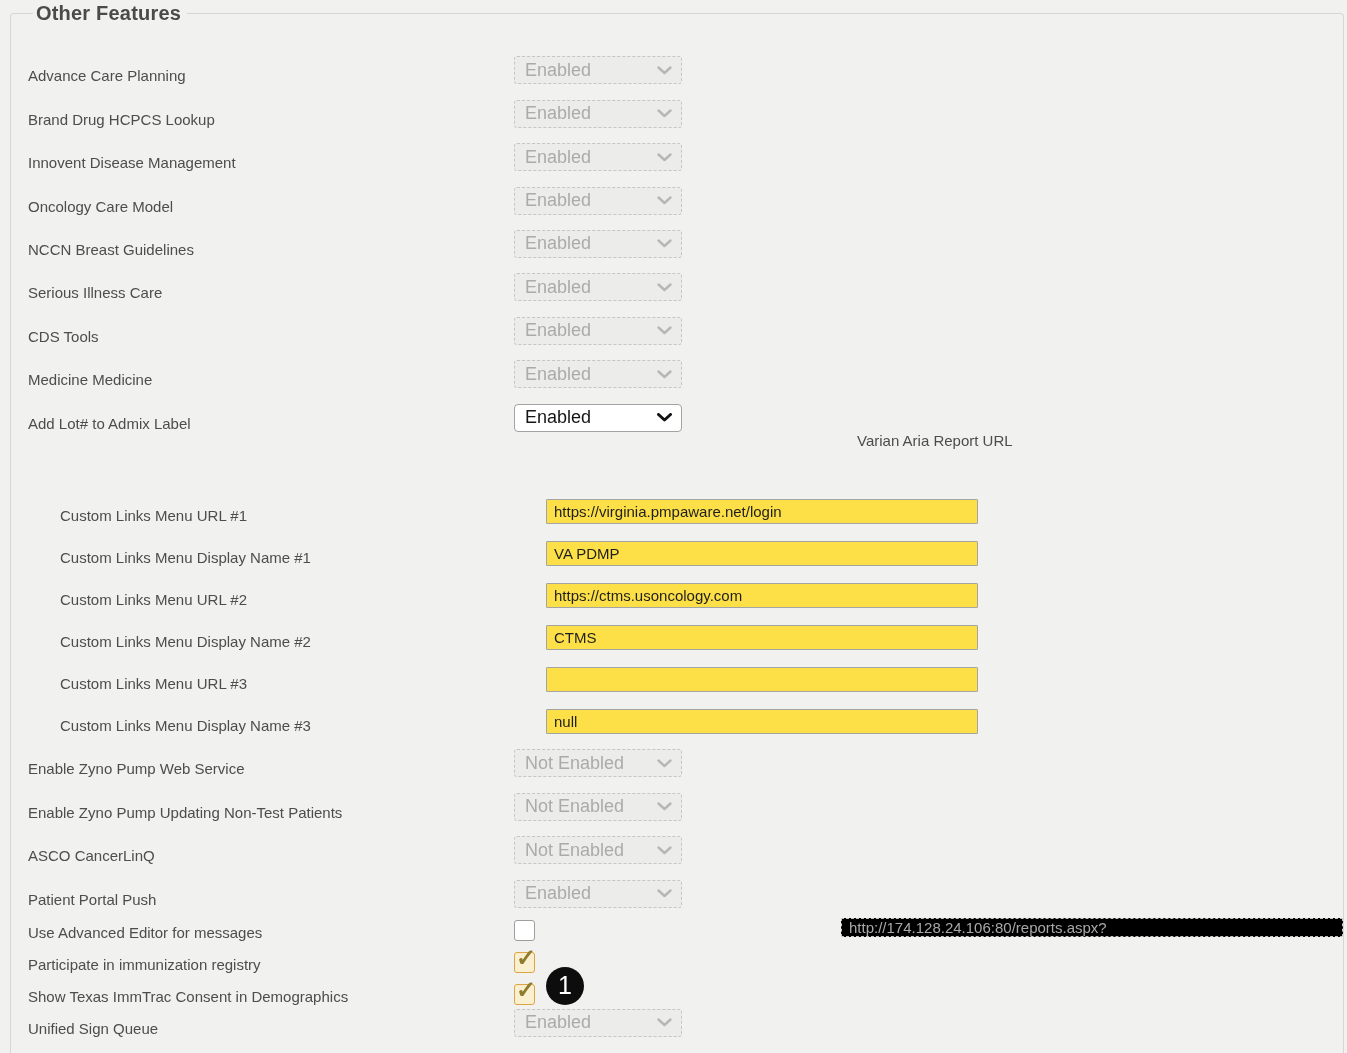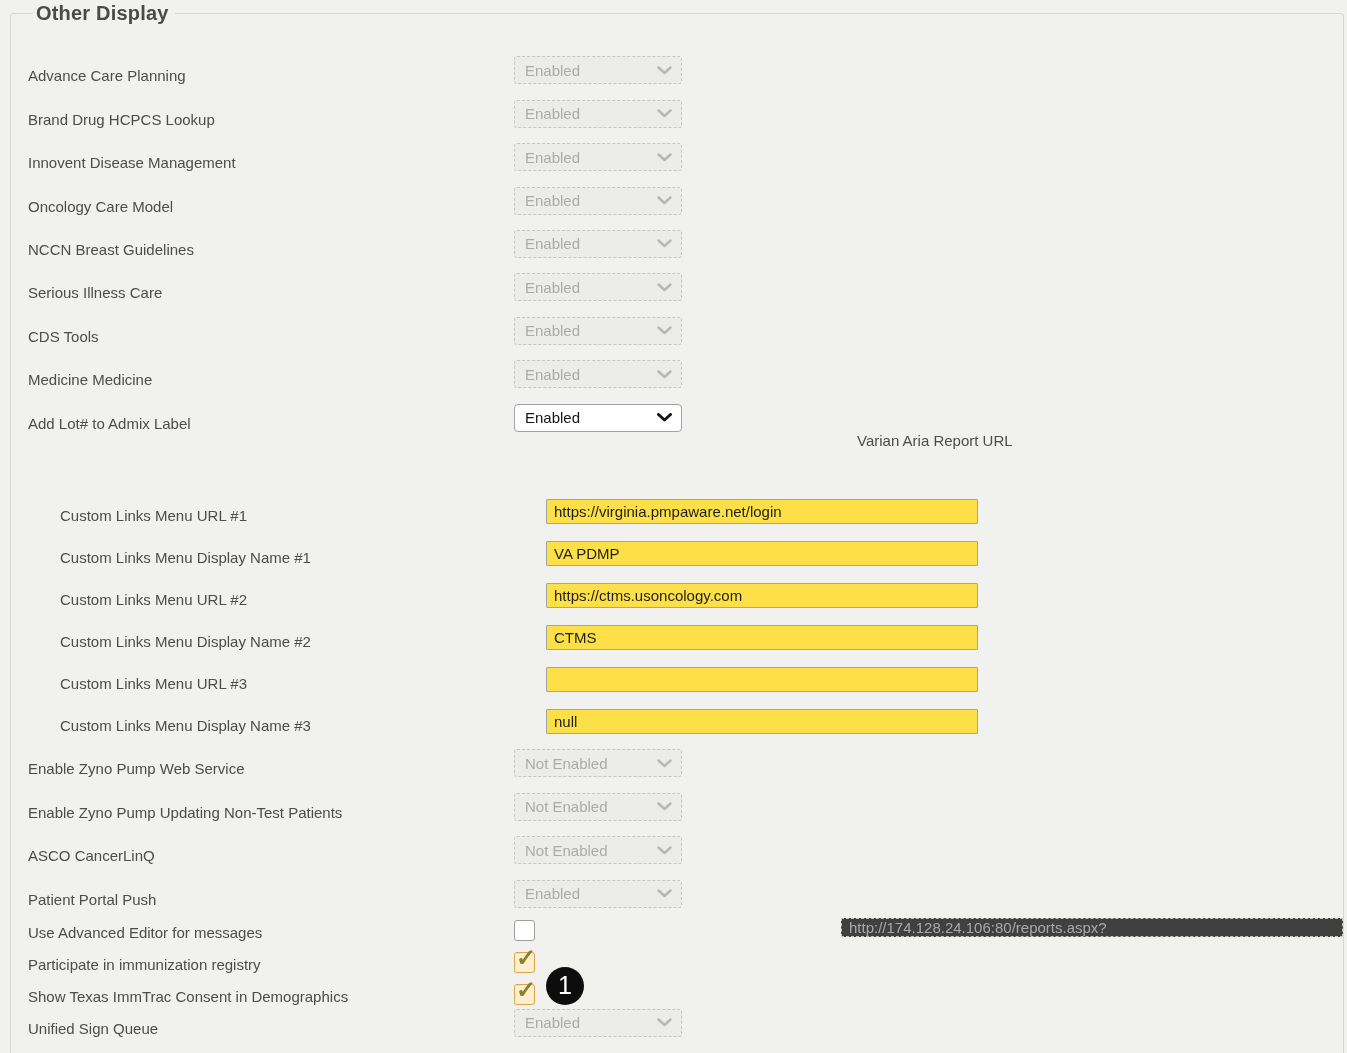--- a/index.html
+++ b/index.html
@@ -45,21 +45,21 @@
   
   .sel {
     width: 168px;
     height: 28px;
     box-sizing: border-box;
     display: flex;
     align-items: center;
     justify-content: space-between;
     padding: 0 9px 0 10px;
     border-radius: 3px;
-    font-size: 15px;
+    font-size: 18px;
   }
   .sel.dis {
     border: 1px dashed #c6c6c4;
     background: #ececeb;
     color: #ababab;
   }
   .sel.en {
     border: 1px solid #a2a2a2;
     border-radius: 4px;
     background: #ffffff;
@@ -79,21 +79,21 @@
     color: #1f1f1f;
     font-size: 15px;
     font-family: "Liberation Sans", sans-serif;
     padding: 0 7px;
     outline: none;
   }
   .inp.dis {
     width: 502px;
     height: 47px;
     border: 1px dashed #c6c6c4;
-    background: #404040;
+    background: #000000;
     color: #a8a8a8;
   }
   
   .cb {
     width: 21px;
     height: 21px;
     box-sizing: border-box;
     border: 1px solid #9e9e9e;
     border-radius: 3px;
     background: #ffffff;
@@ -127,21 +127,21 @@
     display: flex;
     align-items: center;
     justify-content: center;
     flex: 0 0 38px;
   }
 </style>
 </head>
 <body>
 
 <fieldset class="section">
-  <legend class="section-title">Other Display</legend>
+  <legend class="section-title">Other Features</legend>
 
   <div class="row rh-a">
     <span class="lbl">Advance Care Planning</span>
     <div class="sel dis">
       <span>Enabled</span>
       <span class="chev">
           <svg width="15" height="9" viewBox="0 0 15 9" fill="none">
             <path d="M1.5 1.5 L7.5 7 L13.5 1.5" stroke-width="2.4" stroke-linecap="round" stroke-linejoin="round"></path>
           </svg>
         </span>

